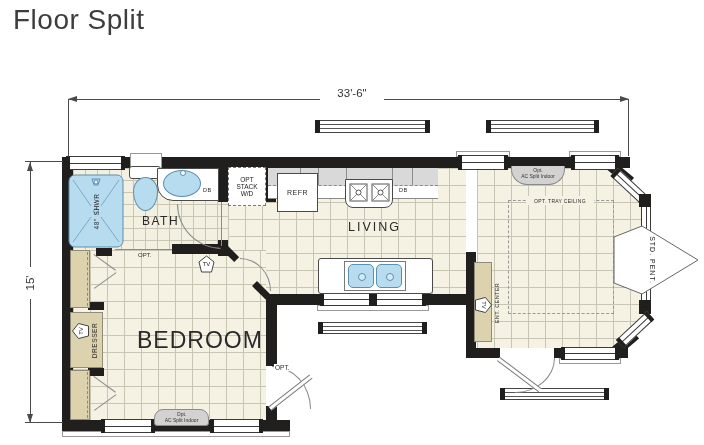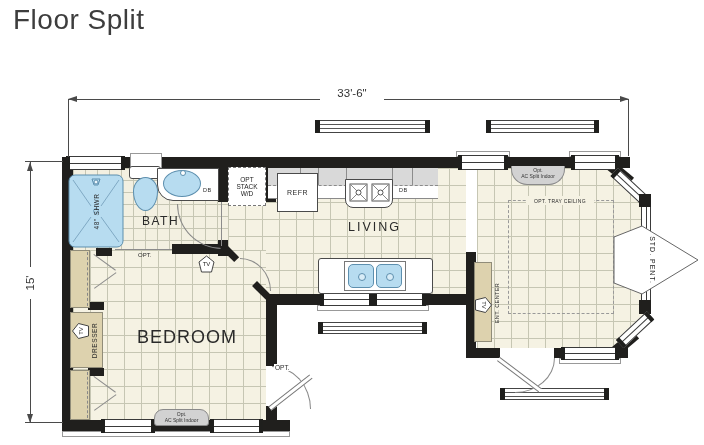--- a/index.html
+++ b/index.html
@@ -213,21 +213,21 @@
 
   <div class="a" style="left:612px;top:224px;width:88px;height:72px">
     <svg width="88" height="72">
       <polygon points="2,13 30,2 86,36 30,70 2,59" fill="#fff" stroke="#666"></polygon>
       <text x="40" y="36" transform="rotate(90 40 36)" text-anchor="middle" dominant-baseline="middle" font-size="7" letter-spacing="1" fill="#222" font-family="Liberation Sans, sans-serif">STD. PENT.</text>
     </svg>
   </div>
 
   <div class="lbl" style="left:142px;top:214px;font-size:12px;letter-spacing:1.5px">BATH</div>
   <div class="lbl" style="left:348px;top:220px;font-size:12.5px;letter-spacing:2px">LIVING</div>
-  <div class="lbl" style="left:137px;top:327px;font-size:18px;letter-spacing:1px">BEDROOM</div>
+  <div class="lbl" style="left:137px;top:327px;font-size:23px;letter-spacing:1px">BEDROOM</div>
 
   <div class="dim" style="left:68px;top:99px;width:561px;height:1px"></div>
   <div class="dimtxt c" style="left:320px;top:85px;width:64px;height:15px">33'-6"</div>
   <div class="tri" style="left:68px;top:96px;border-top:3.5px solid transparent;border-bottom:3.5px solid transparent;border-right:9px solid #4a4a4a"></div>
   <div class="tri" style="left:620px;top:96px;border-top:3.5px solid transparent;border-bottom:3.5px solid transparent;border-left:9px solid #4a4a4a"></div>
   <div class="dim" style="left:68px;top:99px;width:1px;height:58px"></div>
   <div class="dim" style="left:628px;top:99px;width:1px;height:57px"></div>
 
   <div class="dim" style="left:30px;top:162px;width:1px;height:261px"></div>
   <div class="dimtxt c" style="left:14px;top:276px;width:32px;height:14px;transform:rotate(-90deg)">15'</div>

